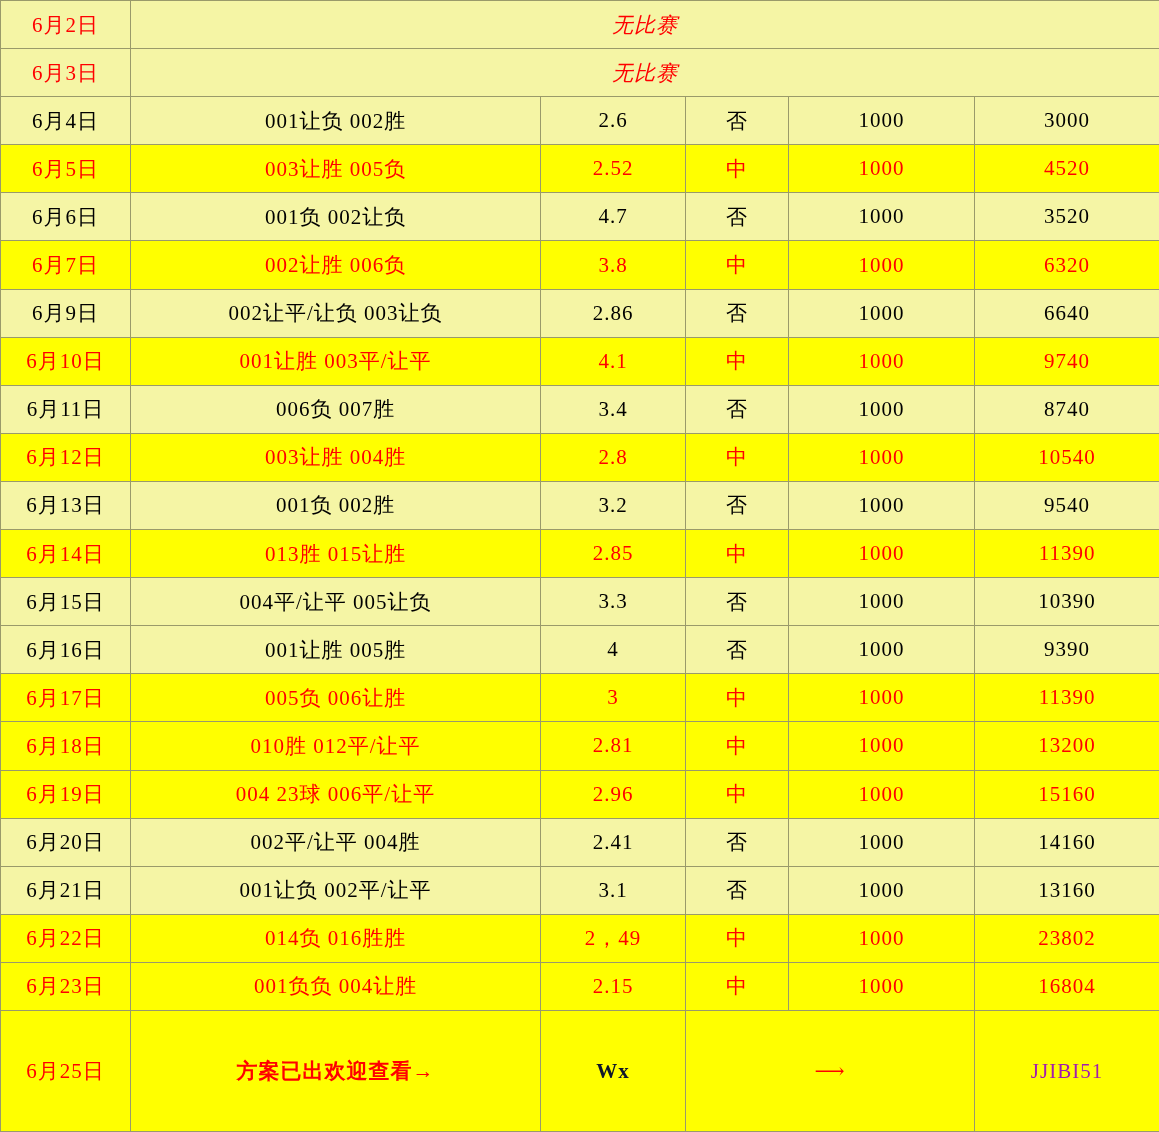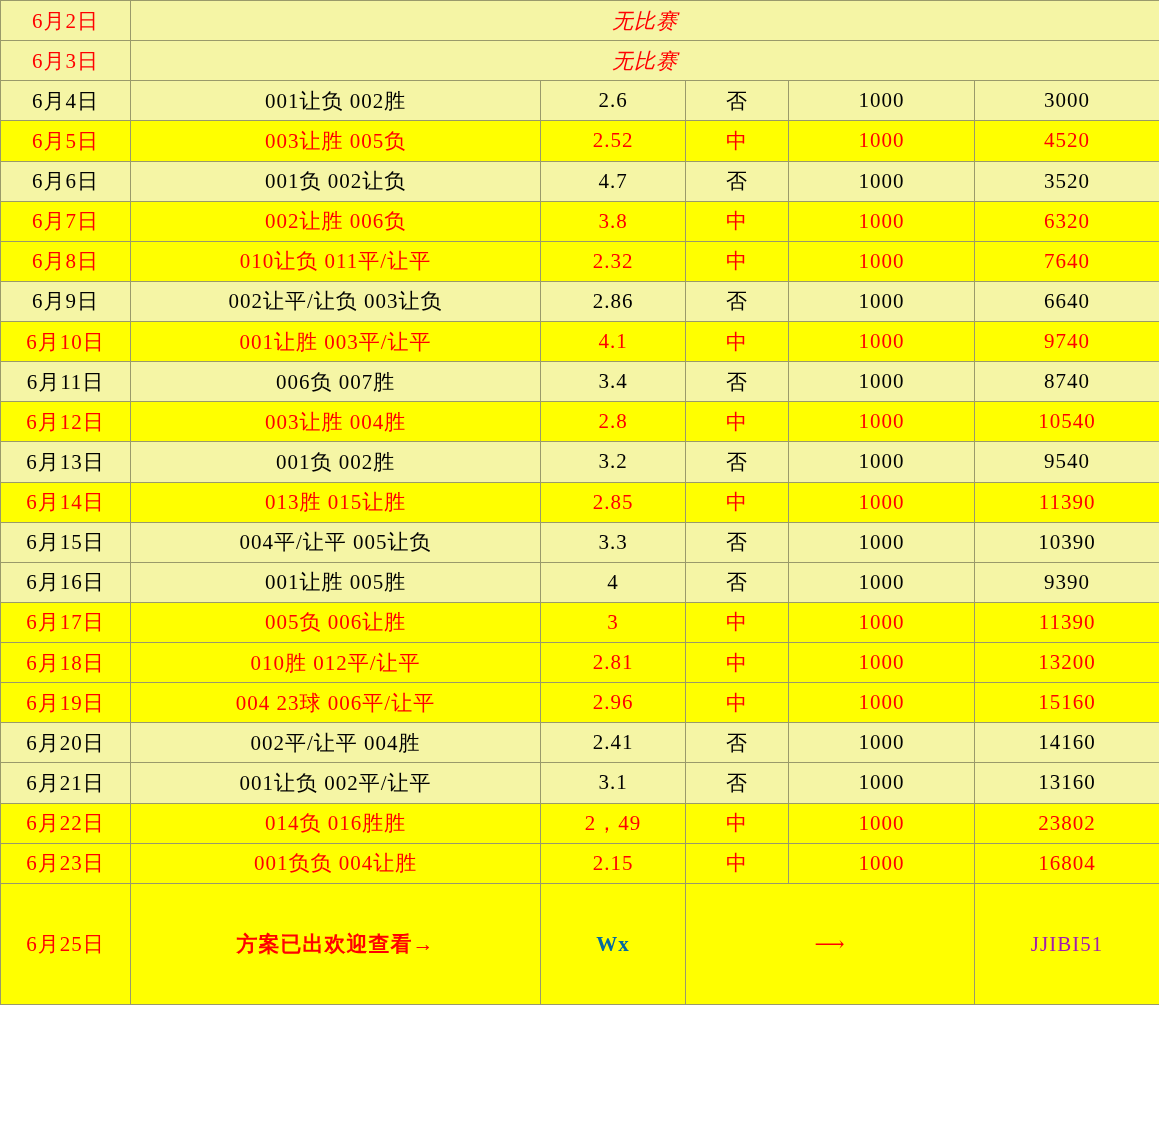--- a/index.html
+++ b/index.html
@@ -13,21 +13,21 @@
   #sheet {
     width: 1159px;
     height: 1132px;
     box-sizing: border-box;
     background: #ffffff;
   }
   table.grid {
     border-collapse: collapse;
     table-layout: fixed;
     width: 1159px;
-    height: 1005px;
+    height: 1132px;
   }
   table.grid td {
     border: 1px solid #9a9a6a;
     text-align: center;
     vertical-align: middle;
     font-size: 21px;
     letter-spacing: 1px;
     padding: 0;
     overflow: hidden;
     white-space: nowrap;
@@ -63,21 +63,21 @@
     margin-top: 24px;
   }
   td.promo-text {
     color: #ff0000;
     font-size: 34px;
     font-weight: bold;
     letter-spacing: 2px;
     margin-left: 42px;
   }
   td.promo-wx {
-    color: #0369a1;
+    color: #0f172a;
     font-size: 34px;
     font-weight: bold;
   }
   td.promo-arrow {
     color: #ff0000;
     font-size: 34px;
   }
   td.promo-id {
     color: #a21caf;
     font-size: 34px;
@@ -131,28 +131,20 @@
           <td class="black">3520</td>
         </tr>
         <tr class="bright">
           <td class="red">6月7日</td>
           <td class="red">002让胜  006负</td>
           <td class="red">3.8</td>
           <td class="red">中</td>
           <td class="red">1000</td>
           <td class="red">6320</td>
         </tr>
-        <tr class="bright">
-          <td class="red">6月8日</td>
-          <td class="red">010让负  011平/让平</td>
-          <td class="red">2.32</td>
-          <td class="red">中</td>
-          <td class="red">1000</td>
-          <td class="red">7640</td>
-        </tr>
         <tr class="pale">
           <td class="black">6月9日</td>
           <td class="black">002让平/让负  003让负</td>
           <td class="black">2.86</td>
           <td class="black">否</td>
           <td class="black">1000</td>
           <td class="black">6640</td>
         </tr>
         <tr class="bright">
           <td class="red">6月10日</td>

